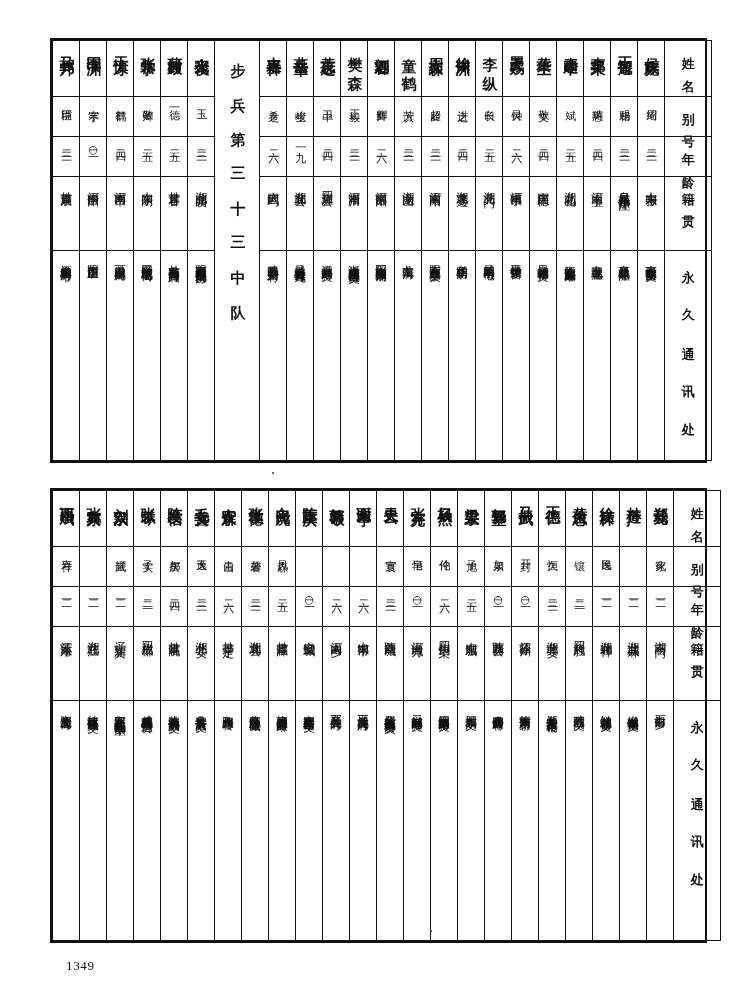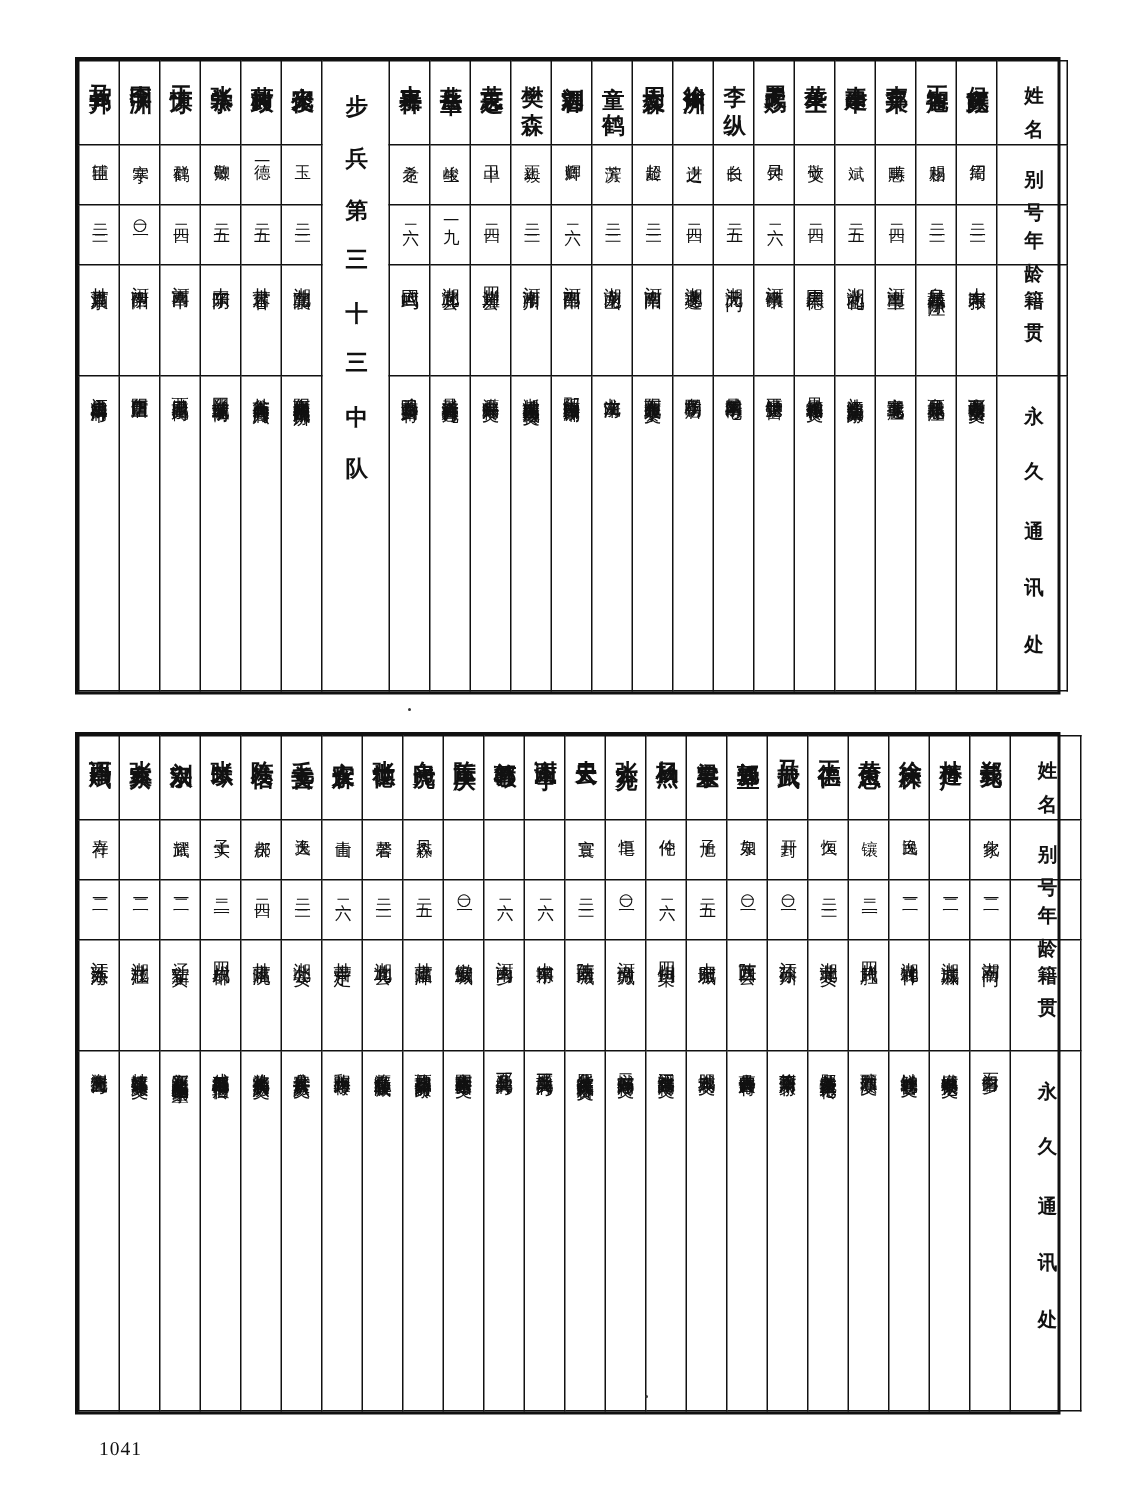--- a/index.html
+++ b/index.html
@@ -812,16 +812,16 @@
               <span class="v">石门磐市乡</span>
             </td>
             <td class="hdr hdr-addr" style="width: 46px;">
               <span class="v">永 久 通 讯 处</span>
             </td>
           </tr>
       </tbody>
     </table>
   </div>
 
-  <div class="pagenum">1041</div>
+  <div class="pagenum">1349</div>
   <div class="dot" style="left:272px; top:472px;"></div>
   <div class="dot" style="left:430px; top:930px;"></div>
 </div>
 
 </body></html>

